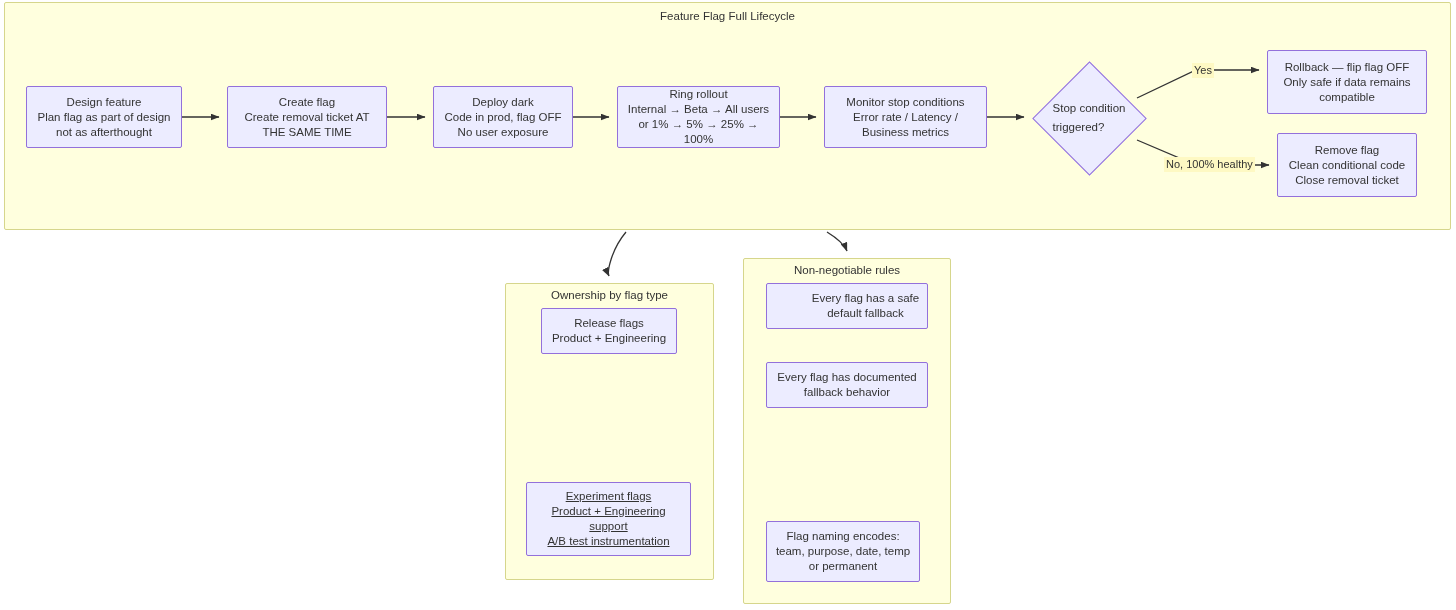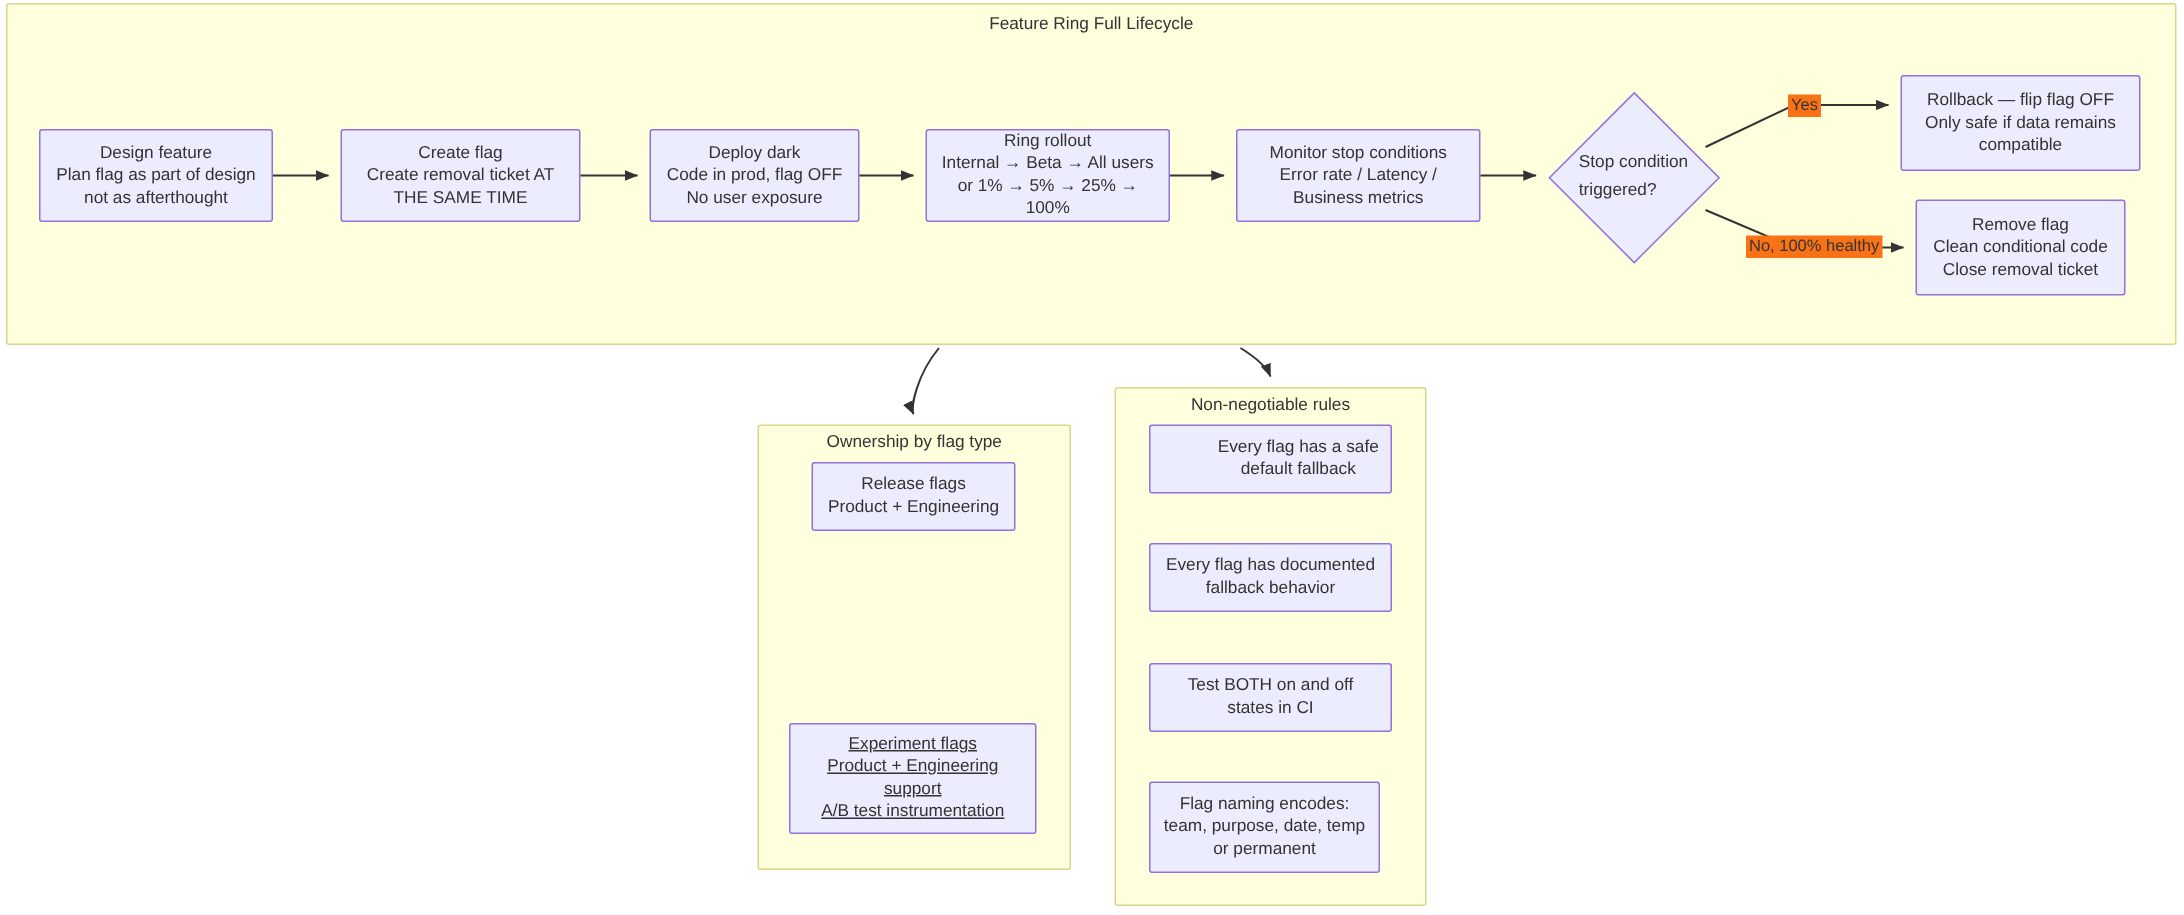--- a/index.html
+++ b/index.html
@@ -86,34 +86,34 @@
   }
   .edge-path {
     fill: none;
     stroke: #333333;
     stroke-width: 1.3;
   }
   .edge-label {
     position: absolute;
     font-size: 11px;
     color: #333333;
-    background: #f97316;
+    background: #fef9c3;
     padding: 1px 2px;
     line-height: 13px;
     white-space: nowrap;
     text-align: right;
   }
 </style>
 </head>
 <body>
 
 <div id="canvas">
 
   <div class="subgraph" style="left:4px; top:2px; width:1447px; height:228px;">
-    <div class="subgraph-title" style="top:6px;">Feature Ring Full Lifecycle</div>
+    <div class="subgraph-title" style="top:6px;">Feature Flag Full Lifecycle</div>
   </div>
 
   <div class="node" style="left:26px; top:86px; width:156px; height:62px;">Design feature
 Plan flag as part of design
 not as afterthought</div>
 
   <div class="node" style="left:227px; top:86px; width:160px; height:62px;">Create flag
 Create removal ticket AT
 THE SAME TIME</div>
 
@@ -159,22 +159,20 @@
   <div class="subgraph" style="left:743px; top:258px; width:208px; height:346px;">
     <div class="subgraph-title" style="top:4px;">Non-negotiable rules</div>
   </div>
 
   <div class="node" style="left:766px; top:283px; width:162px; height:46px;padding-left:43px;">Every flag has a safe
 default fallback</div>
 
   <div class="node" style="left:766px; top:362px; width:162px; height:46px;">Every flag has documented
 fallback behavior</div>
 
-  <div class="node" style="left:766px; top:442px; width:162px; height:46px;">Test BOTH on and off
-states in CI</div>
 
   <div class="node" style="left:766px; top:521px; width:154px; height:61px;">Flag naming encodes:
 team, purpose, date, temp
 or permanent</div>
 
   <svg class="edges" viewBox="0 0 1456 610">
     <defs>
       <marker id="arrow" markerWidth="9" markerHeight="7" refX="8.5" refY="3.5" orient="auto" markerUnits="userSpaceOnUse">
         <path d="M0,0 L9,3.5 L0,7 z" fill="#333333"></path>
       </marker>

